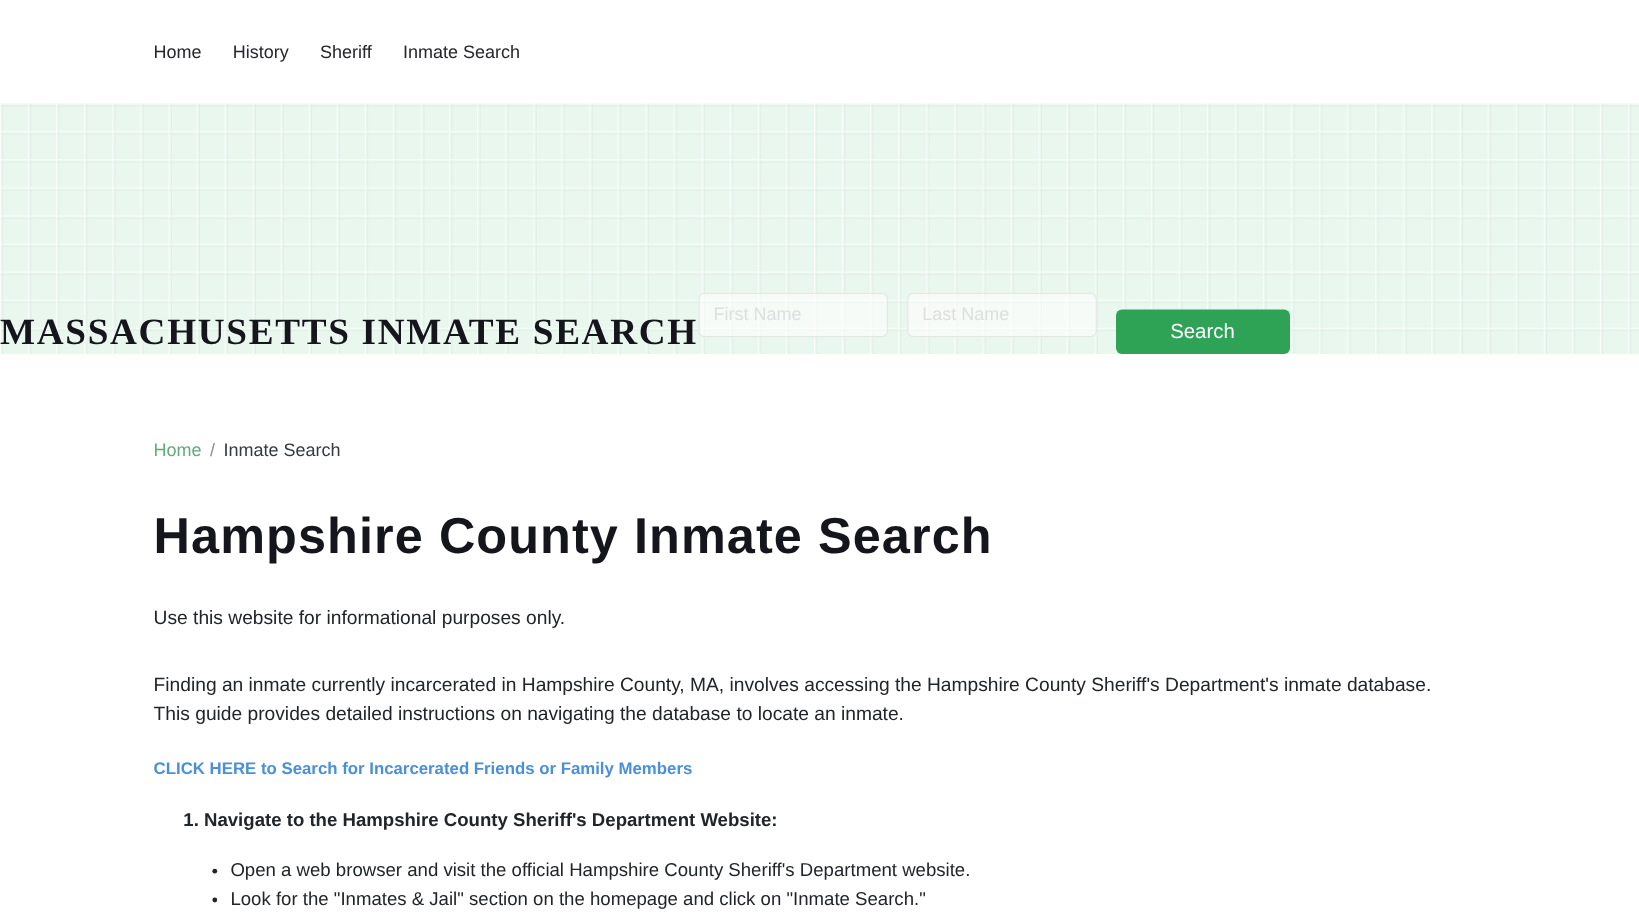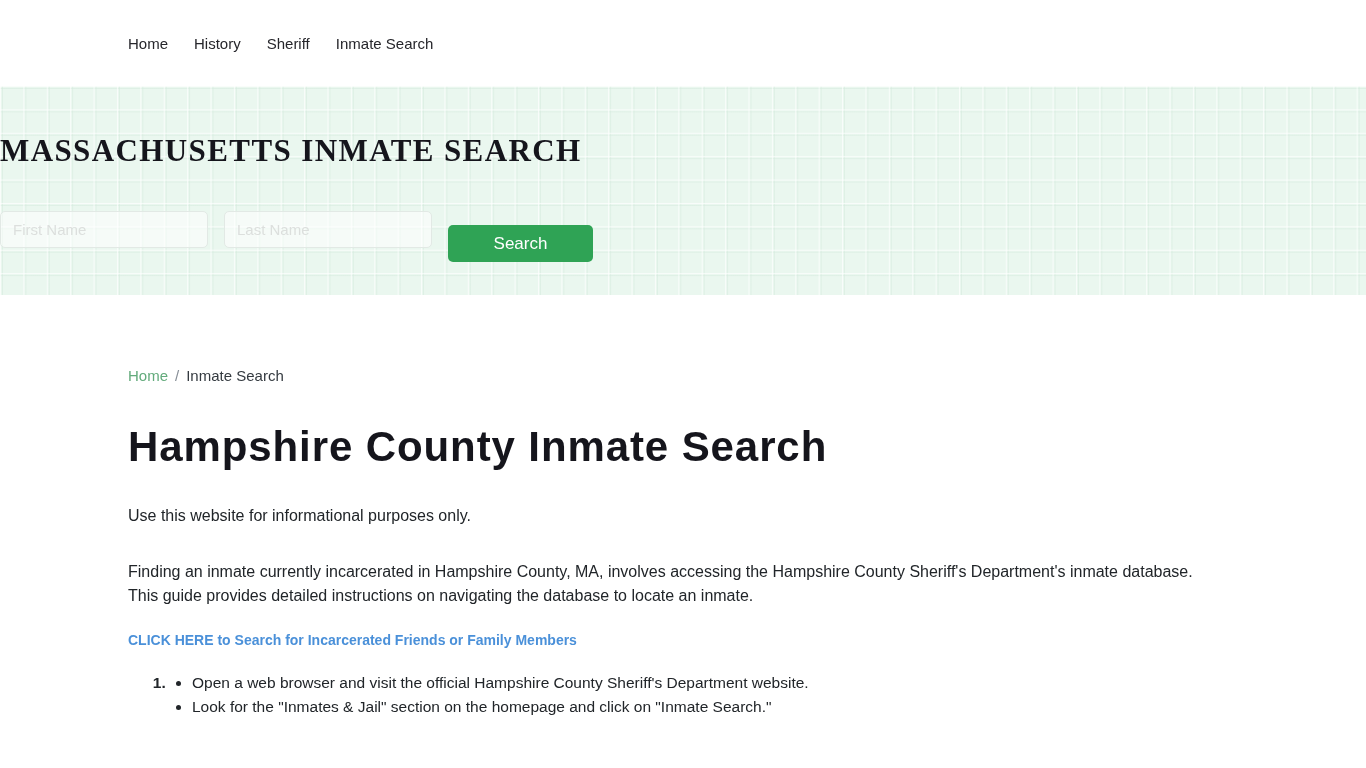--- a/index.html
+++ b/index.html
@@ -50,41 +50,41 @@
     height: 209px;
     background-color: #eaf7ef;
     background-image:
       linear-gradient(to right, rgba(255,255,255,0.70) 1px, transparent 1px),
       linear-gradient(to bottom, rgba(255,255,255,0.70) 1px, transparent 1px),
       linear-gradient(to right, rgba(212,234,221,0.55) 1px, transparent 1px),
       linear-gradient(to bottom, rgba(212,234,221,0.55) 1px, transparent 1px);
     background-size: 23.4px 23.4px, 23.4px 23.4px, 23.4px 23.4px, 23.4px 23.4px;
     background-position: 0 0, 0 0, 2px 2px, 2px 2px;
     display: flex;
-    flex-direction: column;
-    align-items: flex-start;
+    flex-direction: row;
+    align-items: flex-end;
   }
   .hero-title {
     margin: 0;
     padding-top: 47px;
     font-family: "Liberation Serif", "DejaVu Serif", serif;
     font-weight: 700;
     font-size: 31px;
     letter-spacing: 1.4px;
     color: #15151c;
     text-align: center;
   }
   .search-form {
     margin-top: 28px;
     display: flex;
     align-items: center;
     gap: 16px;
   }
   .search-form input[type="text"] {
-    width: 208px;
+    width: 158px;
     height: 37px;
     border: 1px solid #e2e9e5;
     border-radius: 5px;
     background: rgba(255,255,255,0.55);
     padding: 0 12px;
     font-size: 15px;
     font-family: "Liberation Sans", sans-serif;
     color: #495057;
     outline: none;
   }
@@ -237,20 +237,21 @@
 
   <h2 class="page-title">Hampshire County Inmate Search</h2>
 
   <p class="body-copy">Use this website for informational purposes only.</p>
   <p class="body-copy">Finding an inmate currently incarcerated in Hampshire County, MA, involves accessing the Hampshire County Sheriff's Department's inmate database. This guide provides detailed instructions on navigating the database to locate an inmate.</p>
 
   <a href="#" class="cta-link">CLICK HERE to Search for Incarcerated Friends or Family Members</a>
 
   <ol class="steps">
     <li>
+      <span>Navigate to the Hampshire County Sheriff's Department Website:</span>
       <ul class="substeps">
         <li>Open a web browser and visit the official Hampshire County Sheriff's Department website.</li>
         <li>Look for the "Inmates &amp; Jail" section on the homepage and click on "Inmate Search."</li>
       </ul>
     </li>
 
   </ol>
 
 </main>
 

